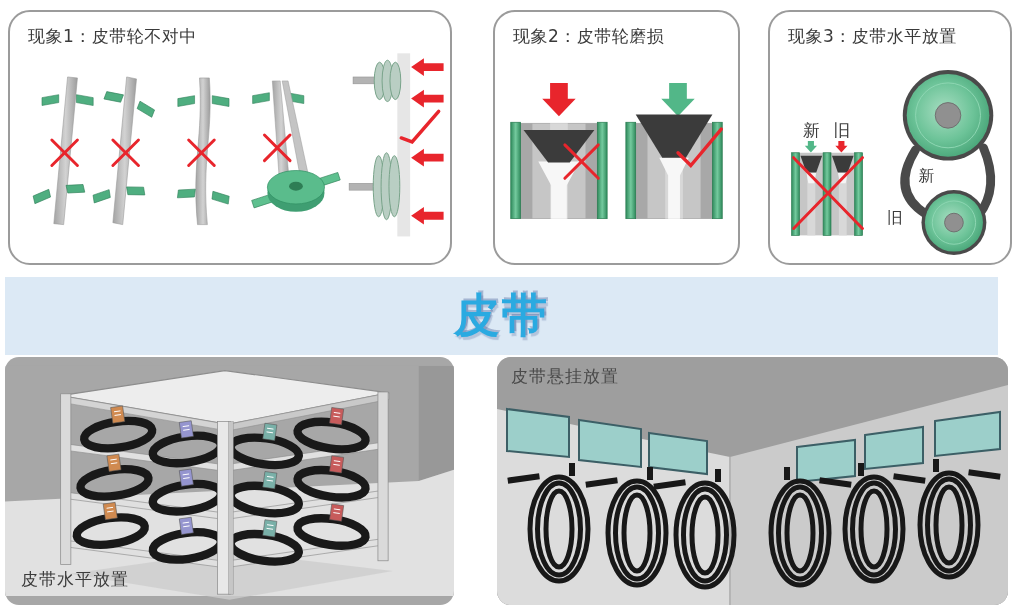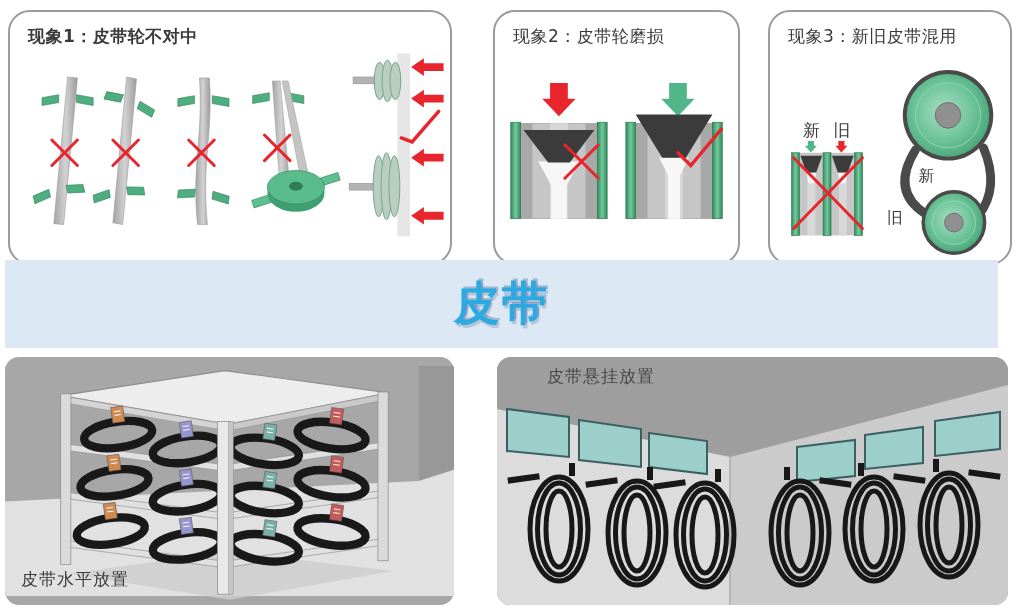--- a/index.html
+++ b/index.html
@@ -9,43 +9,43 @@
   }
   .panel{
     position:absolute;top:10px;height:255px;background:#fff;
     border:2px solid #9b9b9b;border-radius:22px;box-sizing:border-box;
   }
   .panel svg{position:absolute;left:0;top:0;width:100%;height:100%;}
   .panel-title{
     position:absolute;left:18px;top:13px;font-size:17px;color:#3a3a3a;
     letter-spacing:.5px;z-index:2;white-space:nowrap;
   }
-  #panel1{left:8px;width:444px;font-weight:bold;}
+  #panel1{left:8px;width:444px;}
   #panel2{left:493px;width:247px;padding-left:48px;}
   #panel3{left:768px;width:244px;}
   .banner{
-    position:absolute;left:5px;top:260px;width:993px;height:88px;
+    position:absolute;left:5px;top:277px;width:993px;height:78px;
     background:#dce9f5;display:flex;align-items:center;justify-content:center;
     font-size:46px;font-weight:bold;letter-spacing:2px;white-space:pre;
   }
   .banner span{text-shadow:2px -2px 0 rgba(38,64,128,.30),2px 3px 1px rgba(38,64,128,.22);}
   .banner .blue{color:#2aaae1;}
   .banner .red{color:#c8151c;}
   .photo{
     position:absolute;top:357px;height:248px;border-radius:14px;overflow:hidden;
     background:#a7a7a7;
   }
   #photoFlat{left:5px;width:449px;}
   #photoHang{left:497px;width:511px;}
   .photo svg{position:absolute;left:0;top:0;width:100%;height:100%;}
   .photo-label{
     position:absolute;font-size:17px;color:#3c3c3c;letter-spacing:1px;z-index:2;
   }
   #flatLabel{left:16px;bottom:14px;}
-  #hangLabel{left:14px;top:8px;color:#4a4a4a;margin-left:36px;}
+  #hangLabel{left:14px;top:8px;color:#4a4a4a;}
   .xline{stroke:#e8252c;stroke-width:3;stroke-linecap:round;}
 </style>
 </head>
 <body>
 
 <section class="panel" id="panel1">
   <div class="panel-title">现象1：皮带轮不对中</div>
   <svg viewBox="0 0 444 255">
     <defs>
       <linearGradient id="beltg" x1="0" y1="0" x2="1" y2="0">
@@ -191,21 +191,21 @@
       <polygon points="34,148 64,148 55,166 55,210 43,210 43,166" fill="#f7f7f7"></polygon>
       <polygon points="10,104 88,104 61,148 37,148" fill="#3b3b3b"></polygon>
       <rect x="0" y="112" width="10" height="98" fill="url(#gb)" stroke="#267a4e" stroke-width="0.7"></rect>
       <rect x="88" y="112" width="10" height="98" fill="url(#gb)" stroke="#267a4e" stroke-width="0.7"></rect>
       <polyline points="53,143 66,156 97,119" fill="none" stroke="#e8252c" stroke-width="3.4" stroke-linecap="round"></polyline>
     </g>
   </svg>
 </section>
 
 <section class="panel" id="panel3">
-  <div class="panel-title">现象3：新旧皮带混用</div>
+  <div class="panel-title">现象3：皮带水平放置</div>
   <svg viewBox="0 0 244 255">
     <defs>
       <linearGradient id="gb2" x1="0" y1="0" x2="1" y2="0">
         <stop offset="0" stop-color="#2f8a5c"></stop>
           <stop offset=".5" stop-color="#74ca9e"></stop>
           <stop offset="1" stop-color="#2f8a5c"></stop>
       </linearGradient>
       <radialGradient id="pg" cx=".45" cy=".45" r=".65">
         <stop offset="0" stop-color="#a8dec2"></stop>
           <stop offset=".55" stop-color="#6cc398"></stop>

